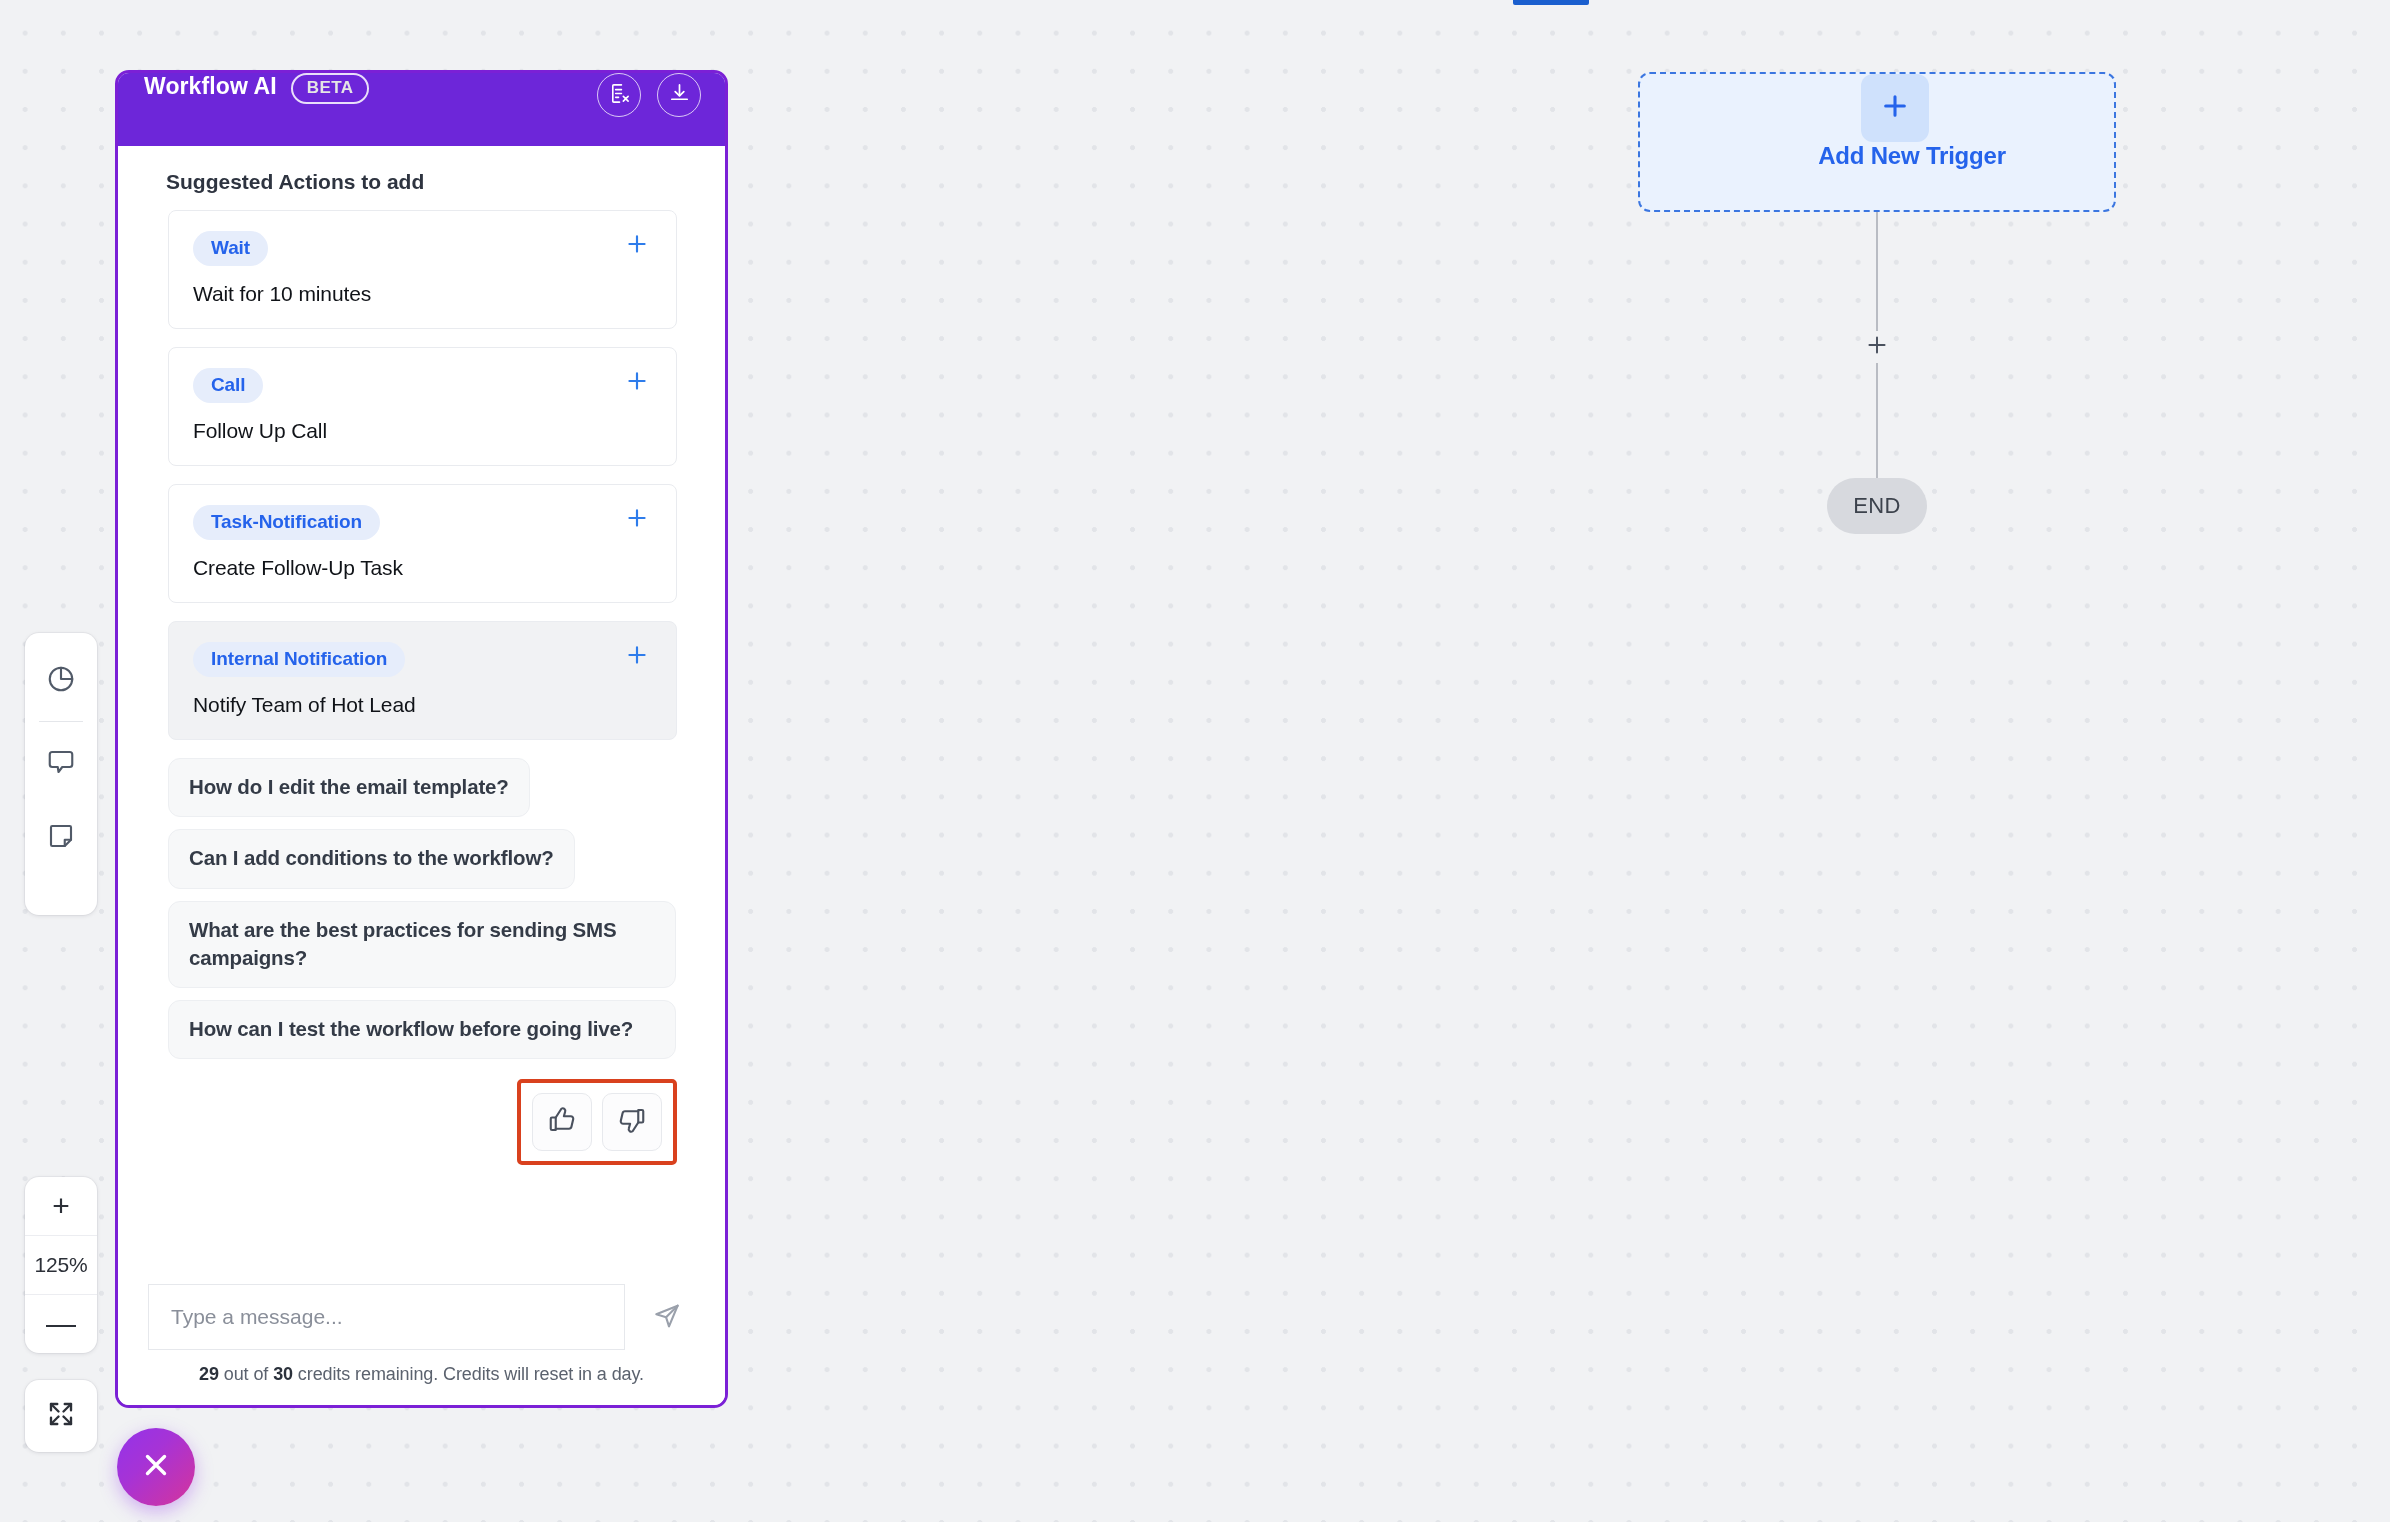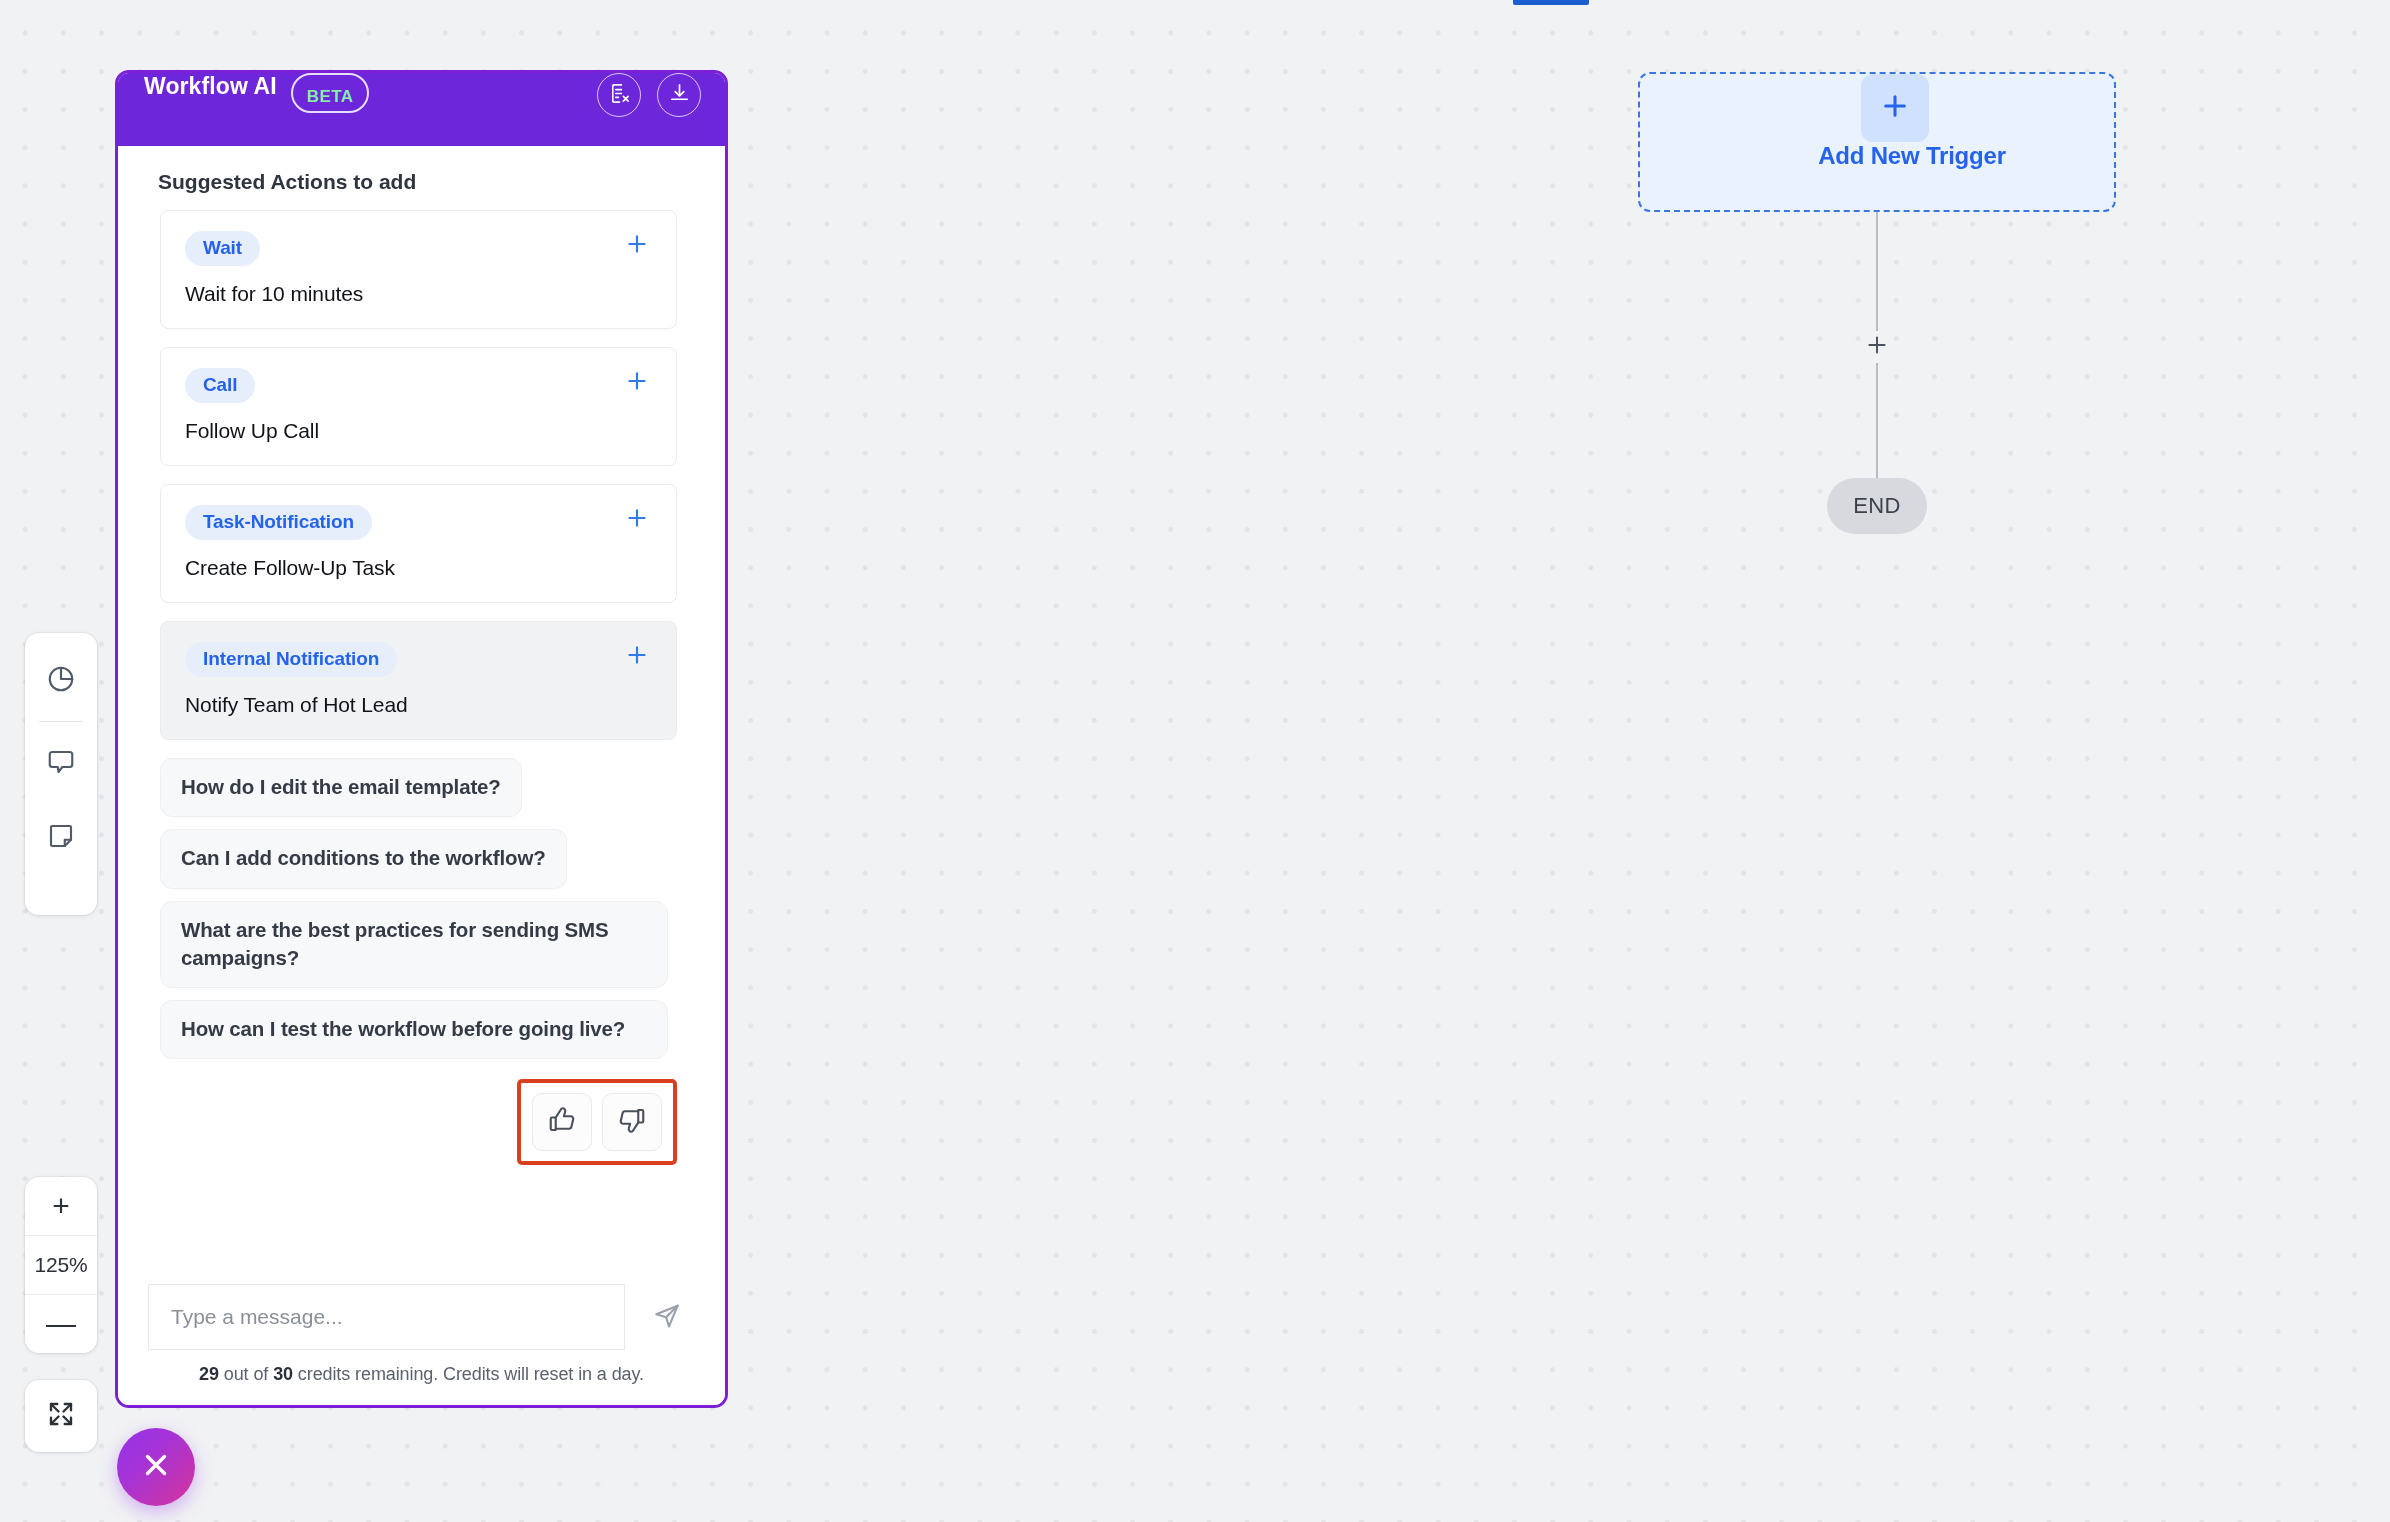--- a/index.html
+++ b/index.html
@@ -144,24 +144,24 @@
   #chat-title {
     color: #FFFFFF;
     font-size: 23px;
     font-weight: 700;
     letter-spacing: .1px;
   }
   #beta-badge {
     margin-left: 14px;
     border: 2px solid rgba(255,255,255,.85);
     border-radius: 999px;
-    color: #86efac;
+    color: #e5e5e5;
     font-size: 17px;
     font-weight: 700;
-    padding: 12px 14px 4px 14px;
+    padding: 3px 14px 4px 14px;
     letter-spacing: .4px;
   }
   #header-actions {
     margin-left: auto;
     display: flex;
     gap: 16px;
   }
   .hdr-icon-btn {
     width: 44px;
     height: 44px;
@@ -169,21 +169,21 @@
     border: 1.6px solid rgba(255,255,255,.75);
     display: flex;
     align-items: center;
     justify-content: center;
     cursor: pointer;
   }
 
   #chat-body {
     flex: 1 1 auto;
     overflow-y: auto;
-    padding: 24px 30px 10px 24px;
+    padding: 24px 30px 10px 32px;
     position: relative;
   }
   #chat-body::-webkit-scrollbar { width: 8px; }
   #chat-body::-webkit-scrollbar-thumb { background: #D8DADF; border-radius: 4px; }
 
   #suggested-heading {
     font-size: 21px;
     font-weight: 700;
     color: #2E3440;
     margin: 0 0 16px 16px;

